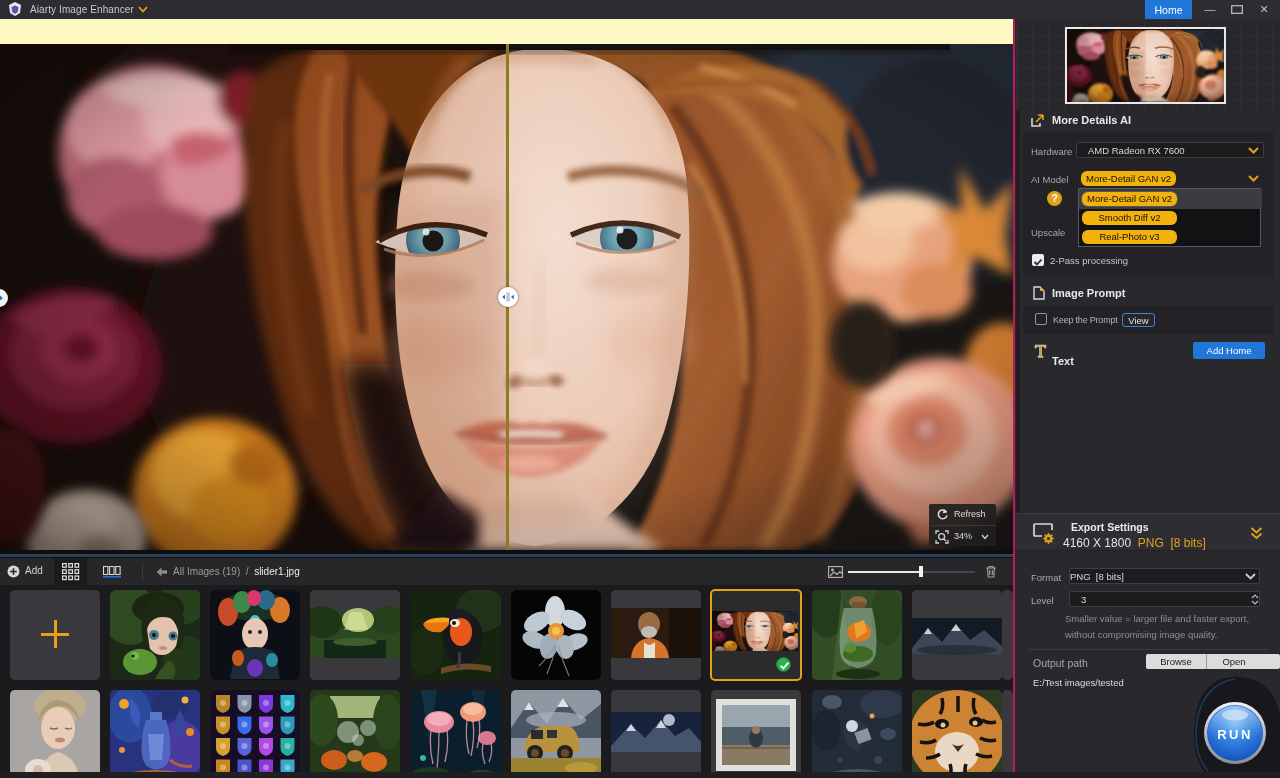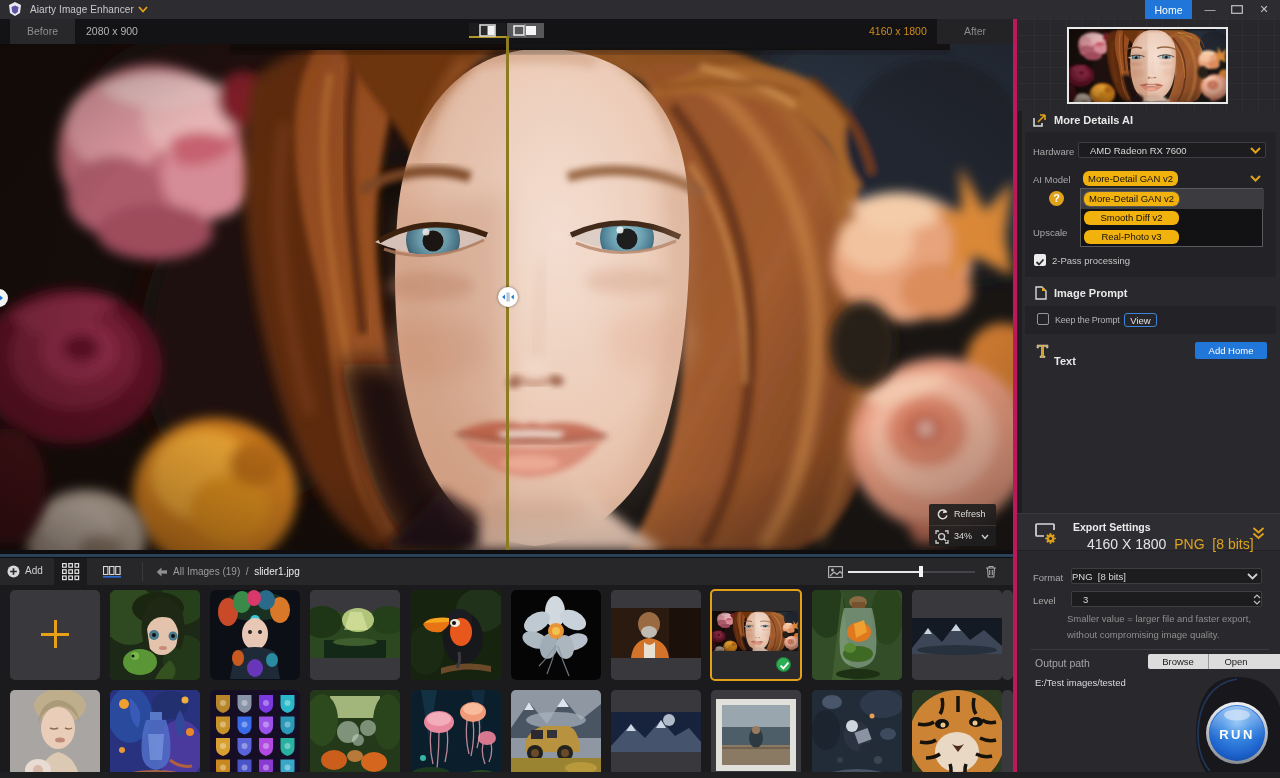--- a/index.html
+++ b/index.html
@@ -34,21 +34,21 @@
   #ovl .row+.row { border-top:1px solid #3a3838; }
 
   
   #btoolbar { left:0; top:558px; width:1013px; height:27px; background:#27272a; }
   #thumbzone { left:0; top:585px; width:1013px; height:187px; background:#1b1b1d; overflow:hidden; }
   #bottomstrip { left:0; top:772px; width:1280px; height:6px; background:#202023; }
 
   .tile { position:absolute; width:90px; height:90px; border-radius:5px; background:#39393d; overflow:hidden; }
 
   
-  #rpanel { left:1013px; top:19px; width:267px; height:753px; background:#29292d; border-left:4px solid #be185d; }
+  #rpanel { left:1013px; top:19px; width:267px; height:753px; background:#29292d; border-left:2px solid #be185d; }
   .rp { position:absolute; }
   #previewzone { left:1px; top:0; width:266px; height:92px; background:#28282c;
      background-image:linear-gradient(#32323699 1px,transparent 1px),linear-gradient(90deg,#32323699 1px,transparent 1px);
      background-size:16px 16px; }
   #previewbox { left:50px; top:8px; width:161px; height:77px; border:2px solid #e8e8e8; background:#000; }
   .sechead { position:absolute; color:#e8e8e8; font-size:11px; font-weight:bold; }
   .panelbox { position:absolute; left:8px; width:251px; background:#232327; border-radius:3px; }
   .lbl { position:absolute; color:#a9a9a9; font-size:9.5px; }
   .dd { position:absolute; background:#1c1c1f; border:1px solid #3e3e42; border-radius:2px; color:#d8d8d8; font-size:9.5px; }
   .ylw { background:#f2b20d; color:#14100a; font-size:9.5px; text-align:center; border-radius:6px; position:absolute; }
@@ -68,41 +68,20 @@
         <path d="M1 1 L5 5.5 L9 1" stroke="#e5a117" stroke-width="1.8" fill="none"></path>
       </svg>
     <div class="abs" id="home-btn">Home</div>
     <div class="abs winbtn" style="left:1203px;">—</div>
     <svg class="abs" style="left:1231px;top:5px" width="12" height="9" viewBox="0 0 12 9">
         <rect x="0.7" y="0.7" width="10.6" height="7.6" fill="none" stroke="#c2c2c2" stroke-width="1.2"></rect>
       </svg>
     <div class="abs winbtn" style="left:1257px;">✕</div>
   </div>
 
-  <div class="abs" id="bar2">
-    <div class="abs" id="before-tab">Before</div>
-    <div class="abs" id="dim-left">2080 x 900</div>
-    <div class="abs tgl" id="tgl1">
-      <svg width="37" height="13" viewBox="0 0 37 13">
-          <rect x="11" y="1" width="15" height="11" fill="none" stroke="#d8d8d8" stroke-width="1.6"></rect>
-          <rect x="12" y="2" width="6" height="9" fill="#2a2a2c"></rect>
-          <rect x="18.5" y="2" width="7" height="9" fill="#f2f2f2"></rect>
-        </svg>
-    </div>
-    <div class="abs tgl" id="tgl2">
-      <svg width="37" height="13" viewBox="0 0 37 13">
-          <rect x="7" y="2" width="10" height="9" fill="none" stroke="#f0f0f0" stroke-width="1.5"></rect>
-          <rect x="19" y="2" width="10" height="9" fill="#f5f5f5"></rect>
-          <line x1="18" y1="0" x2="18" y2="13" stroke="#9a9a9a" stroke-width="1"></line>
-        </svg>
-    </div>
-    <div class="abs" style="left:506px;top:17px;width:3px;height:8px;background:#8d7b22;"></div>
-    <div class="abs" id="dim-right">4160 x 1800</div>
-    <div class="abs" id="after-tab">After</div>
-  </div>
 
   <div class="abs" id="stage">
     <svg width="1013" height="506" viewBox="0 0 1013 506">
         <use href="#portrait"></use>
       </svg>
     
     <div class="abs" style="left:506px;top:0;width:3px;height:506px;background:#8d7b22;"></div>
     <div class="abs" style="left:498px;top:243px;width:20px;height:20px;border-radius:50%;background:#fff;box-shadow:0 0 3px rgba(0,0,0,.5);">
       <svg width="20" height="20" viewBox="0 0 20 20">
         <path d="M4.2 10 L7 7.6 V12.4 Z" fill="#2176d9"></path>
@@ -549,21 +528,21 @@
         <g stroke="#e0a11b" stroke-width="2.2" stroke-linecap="round">
           <line x1="16.5" y1="12.2" x2="16.5" y2="20.8"></line>
             <line x1="12.2" y1="16.5" x2="20.8" y2="16.5"></line>
           <line x1="13.5" y1="13.5" x2="19.5" y2="19.5"></line>
             <line x1="19.5" y1="13.5" x2="13.5" y2="19.5"></line>
         </g>
       </g>
       <circle cx="16.5" cy="16.5" r="1.6" fill="#2e2e32"></circle>
     </svg>
     <div class="rp" style="left:56px;top:502px;font-size:10.5px;font-weight:bold;color:#ececec;">Export Settings</div>
-    <div class="rp" style="left:70px;top:517px;font-size:14px;color:#e4e4e4;">4160 X 1800&nbsp;&nbsp;<span style="color:#dfa31d;">PNG</span>&nbsp;&nbsp;<span style="color:#dfa31d;">[8 bits]</span></div>
+    <div class="rp" style="left:48px;top:517px;font-size:12px;color:#e4e4e4;">4160 X 1800&nbsp;&nbsp;<span style="color:#dfa31d;">PNG</span>&nbsp;&nbsp;<span style="color:#dfa31d;">[8 bits]</span></div>
     <svg class="rp" style="left:235px;top:508px" width="13" height="13" viewBox="0 0 13 13">
         <path d="M1.5 1 L6.5 5.5 L11.5 1 M1.5 6.5 L6.5 11 L11.5 6.5" stroke="#e0a11b" stroke-width="1.8" fill="none"></path>
       </svg>
 
     <div class="rp lbl" style="left:16px;top:553px;">Format</div>
     <div class="rp dd" style="left:54px;top:549px;width:191px;height:16px;line-height:15px;"><span style="">PNG&nbsp;&nbsp;[8 bits]</span></div>
     <svg class="rp" style="left:230px;top:554px" width="11" height="7" viewBox="0 0 11 7">
         <path d="M1 1 L5.5 5.5 L10 1" stroke="#d0d0d0" stroke-width="1.8" fill="none"></path>
       </svg>
 

